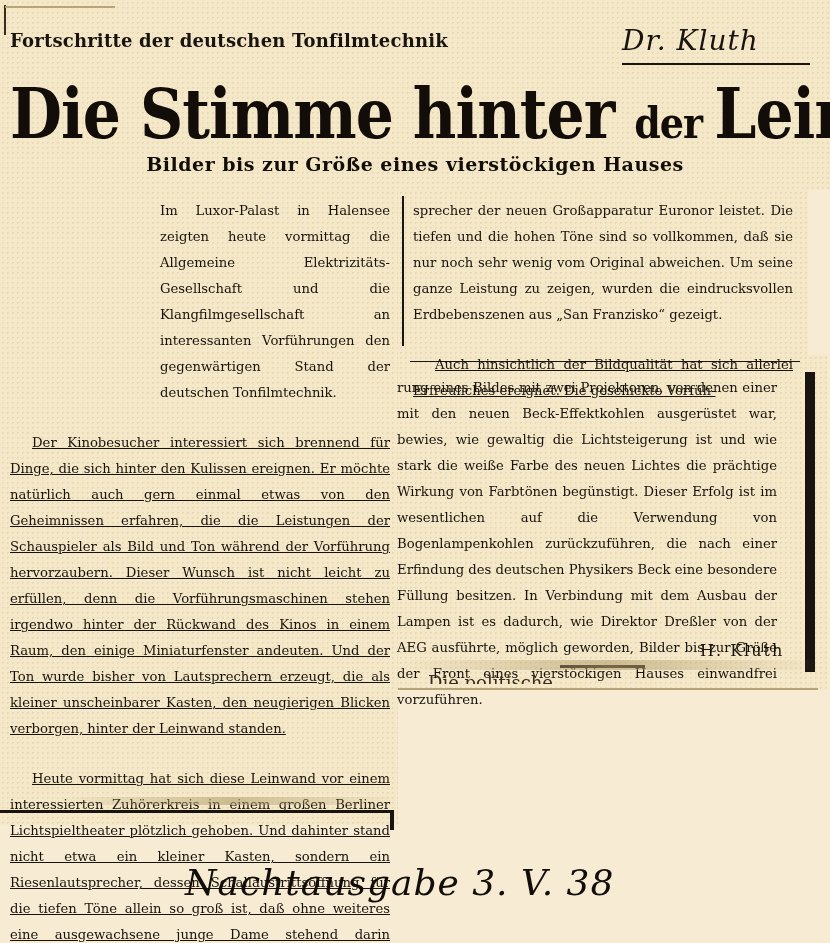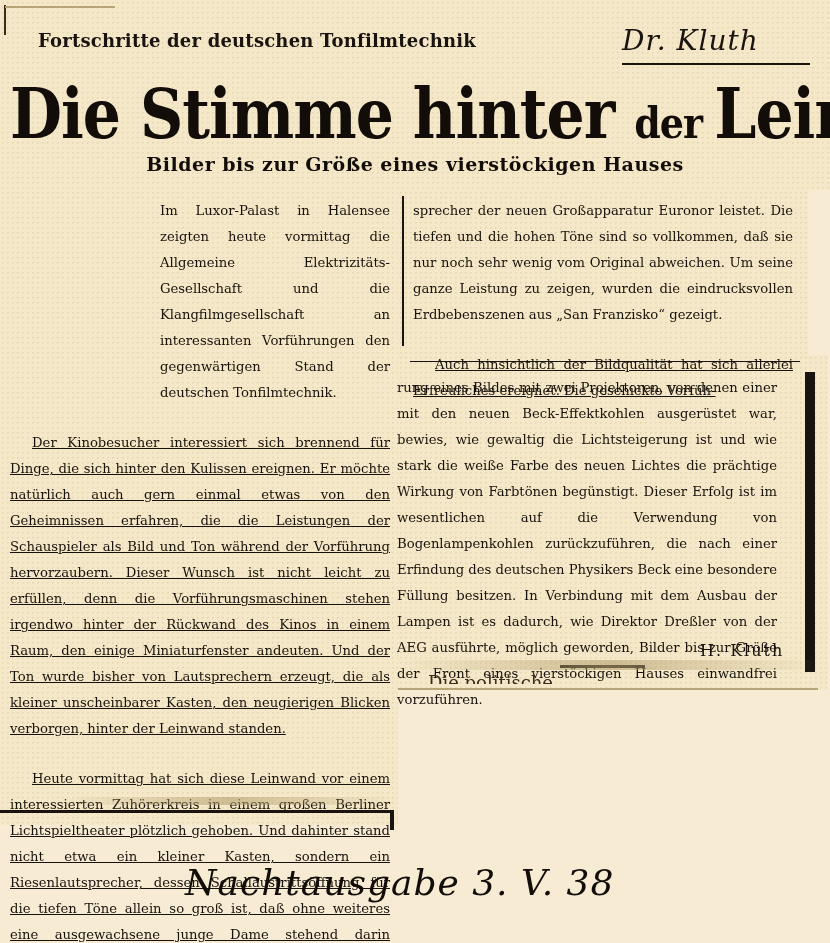--- a/index.html
+++ b/index.html
@@ -24,21 +24,21 @@
   .clip-top { left: 0; top: 0; width: 830px; height: 190px; }
   .clip-left { left: 0; top: 185px; width: 398px; height: 640px; }
   .clip-right-top { left: 398px; top: 190px; width: 410px; height: 165px; }
   .clip-right-bottom { left: 398px; top: 355px; width: 430px; height: 335px; }
   .edge-left { position: absolute; left: 4px; top: 5px; width: 2px; height: 30px; background: #3a2c1c; }
   .top-rule { position: absolute; left: 5px; top: 6px; width: 110px; height: 2px; background: #b8a577; }
 
   .kicker {
     position: absolute; left: 10px; top: 30px;
     font-family: "DejaVu Serif", serif; font-weight: bold;
-    font-size: 18px; letter-spacing: 0.2px; color: #1a1410; margin-left: 28px;
+    font-size: 18px; letter-spacing: 0.2px; color: #1a1410;
   }
   .handnote-top {
     position: absolute; left: 622px; top: 24px;
     font-family: "DejaVu Serif", serif; font-style: italic;
     font-size: 28px; color: #1a1410; letter-spacing: 1px;
   }
   .handnote-rule { position: absolute; left: 622px; top: 63px; width: 188px; height: 2px; background: #1a1410; }
 
   .headline {
     position: absolute; left: 10px; top: 68px; width: 810px;

